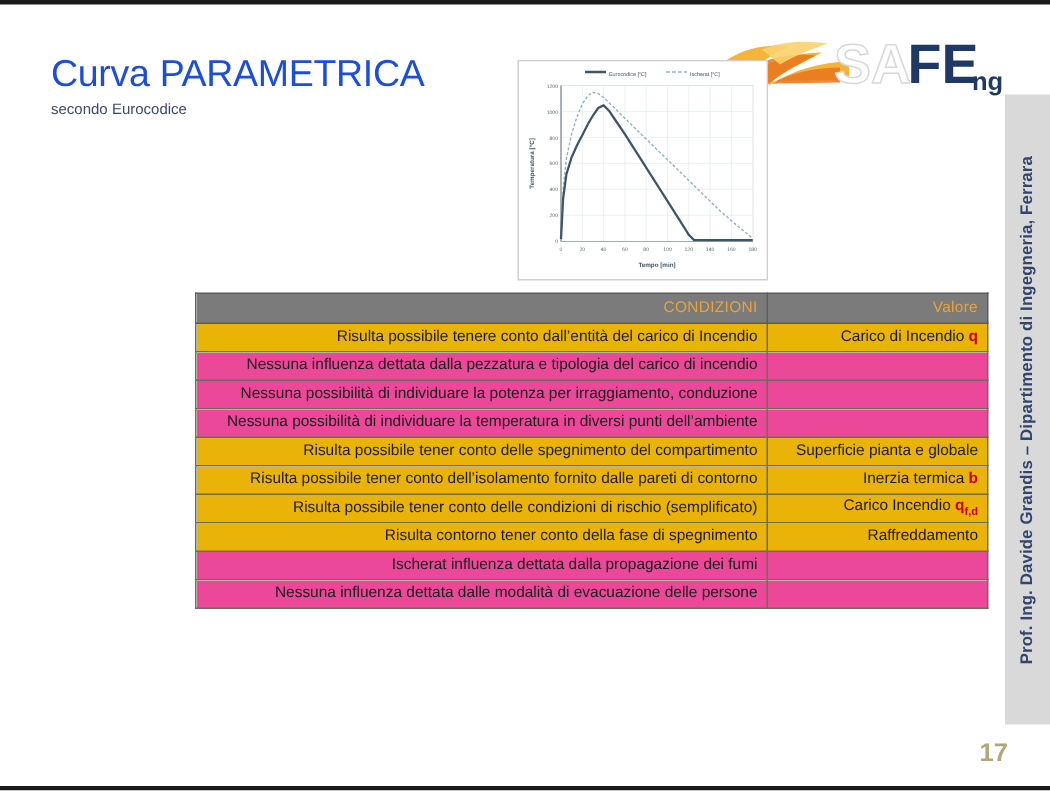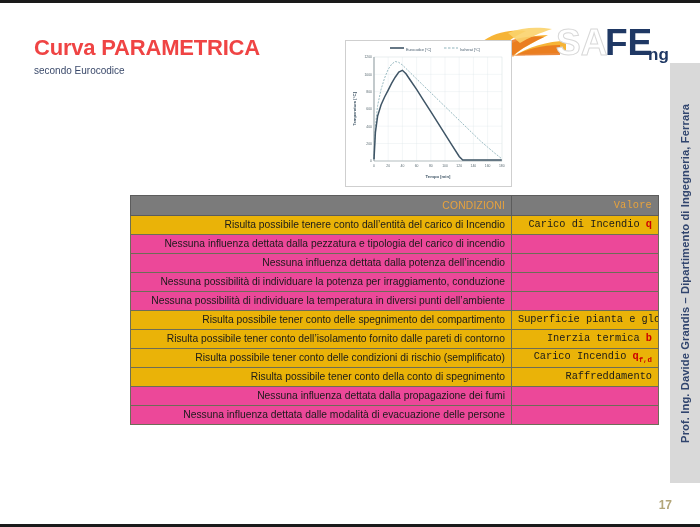--- a/index.html
+++ b/index.html
@@ -14,21 +14,21 @@
     position:absolute;inset:0;
     background:#ffffff;
     border-top:3px solid #1a1a1a;
     border-bottom:3px solid #1a1a1a;
     box-sizing:border-box;
   }
 
   
   .title-block{position:absolute;left:34px;top:33px;width:300px;}
   .slide-title{
-    font-size:22px;font-weight:bold;color:#ef4444;
+    font-size:25px;font-weight:normal;color:#1d4ed8;
     letter-spacing:-0.2px;line-height:1.05;margin:0;
   }
   .slide-subtitle{
     font-size:10px;color:#3b4a6b;font-weight:normal;
     margin:6px 0 0 0;line-height:1.1;
   }
 
   
   .logo{position:absolute;right:27px;top:8px;width:205px;height:62px;}
   .logo svg{display:block;}
@@ -62,21 +62,21 @@
   }
   .cond-table thead th{
     background:#7b7b7b;
     color:#e8a33d;
     font-size:10.3px;
     letter-spacing:0.2px;
     border-color:#5c5c5c;
     height:20px;
   }
   .col-cond{width:381px;}
-  .col-val{width:147px;font-family:Liberation Mono, monospace;}
+  .col-val{width:147px;}
   tr.hl td{background:#eab308;}
   tr.plain td{background:#ec4899;}
   .sym{color:#cc0000;font-weight:bold;}
   .sym sub{font-size:7.4px;color:#cc0000;font-weight:bold;}
 
   
   .side-band{
     position:absolute;right:0;top:60px;width:30px;height:420px;
     background:#d9d9d9;
   }
@@ -86,21 +86,21 @@
   }
   .side-text span{
     writing-mode:vertical-rl;transform:rotate(180deg);
     font-size:11.2px;font-weight:bold;color:#31456e;
     white-space:nowrap;letter-spacing:0.1px;
   }
 
   
   .page-num{
     position:absolute;right:28px;bottom:12px;
-    font-size:12px;font-weight:bold;color:#b3a679;
+    font-size:17px;font-weight:bold;color:#b3a679;
   }
 </style>
 </head>
 <body>
 
 <div class="slide">
 
   <div class="title-block">
     <div class="slide-title">Curva PARAMETRICA</div>
     <div class="slide-subtitle">secondo Eurocodice</div>
@@ -193,49 +193,45 @@
     <tbody>
         <tr class="hl">
           <td class="col-cond">Risulta possibile tenere conto dall’entità del carico di Incendio</td>
           <td class="col-val">Carico di Incendio <span class="sym">q</span></td>
         </tr>
         <tr class="plain">
           <td class="col-cond">Nessuna influenza dettata dalla pezzatura e tipologia del carico di incendio</td>
           <td class="col-val"></td>
         </tr>
         <tr class="plain">
-          <td class="col-cond">Nessuna influenza dettata dalla potenza dell’incendio</td>
-          <td class="col-val"></td>
-        </tr>
-        <tr class="plain">
           <td class="col-cond">Nessuna possibilità di individuare la potenza per irraggiamento, conduzione</td>
           <td class="col-val"></td>
         </tr>
         <tr class="plain">
           <td class="col-cond">Nessuna possibilità di individuare la temperatura in diversi punti dell’ambiente</td>
           <td class="col-val"></td>
         </tr>
         <tr class="hl">
           <td class="col-cond">Risulta possibile tener conto delle spegnimento del compartimento</td>
           <td class="col-val">Superficie pianta e globale</td>
         </tr>
         <tr class="hl">
           <td class="col-cond">Risulta possibile tener conto dell’isolamento fornito dalle pareti di contorno</td>
           <td class="col-val">Inerzia termica <span class="sym">b</span></td>
         </tr>
         <tr class="hl">
           <td class="col-cond">Risulta possibile tener conto delle condizioni di rischio (semplificato)</td>
           <td class="col-val">Carico Incendio <span class="sym">q<sub>f,d</sub></span></td>
         </tr>
         <tr class="hl">
-          <td class="col-cond">Risulta possibile tener conto della conto di spegnimento</td>
+          <td class="col-cond">Risulta contorno tener conto della fase di spegnimento</td>
           <td class="col-val">Raffreddamento</td>
         </tr>
         <tr class="plain">
-          <td class="col-cond">Nessuna influenza dettata dalla propagazione dei fumi</td>
+          <td class="col-cond">Ischerat influenza dettata dalla propagazione dei fumi</td>
           <td class="col-val"></td>
         </tr>
         <tr class="plain">
           <td class="col-cond">Nessuna influenza dettata dalle modalità di evacuazione delle persone</td>
           <td class="col-val"></td>
         </tr>
       </tbody>
   </table>
 
   <div class="side-band"></div>

